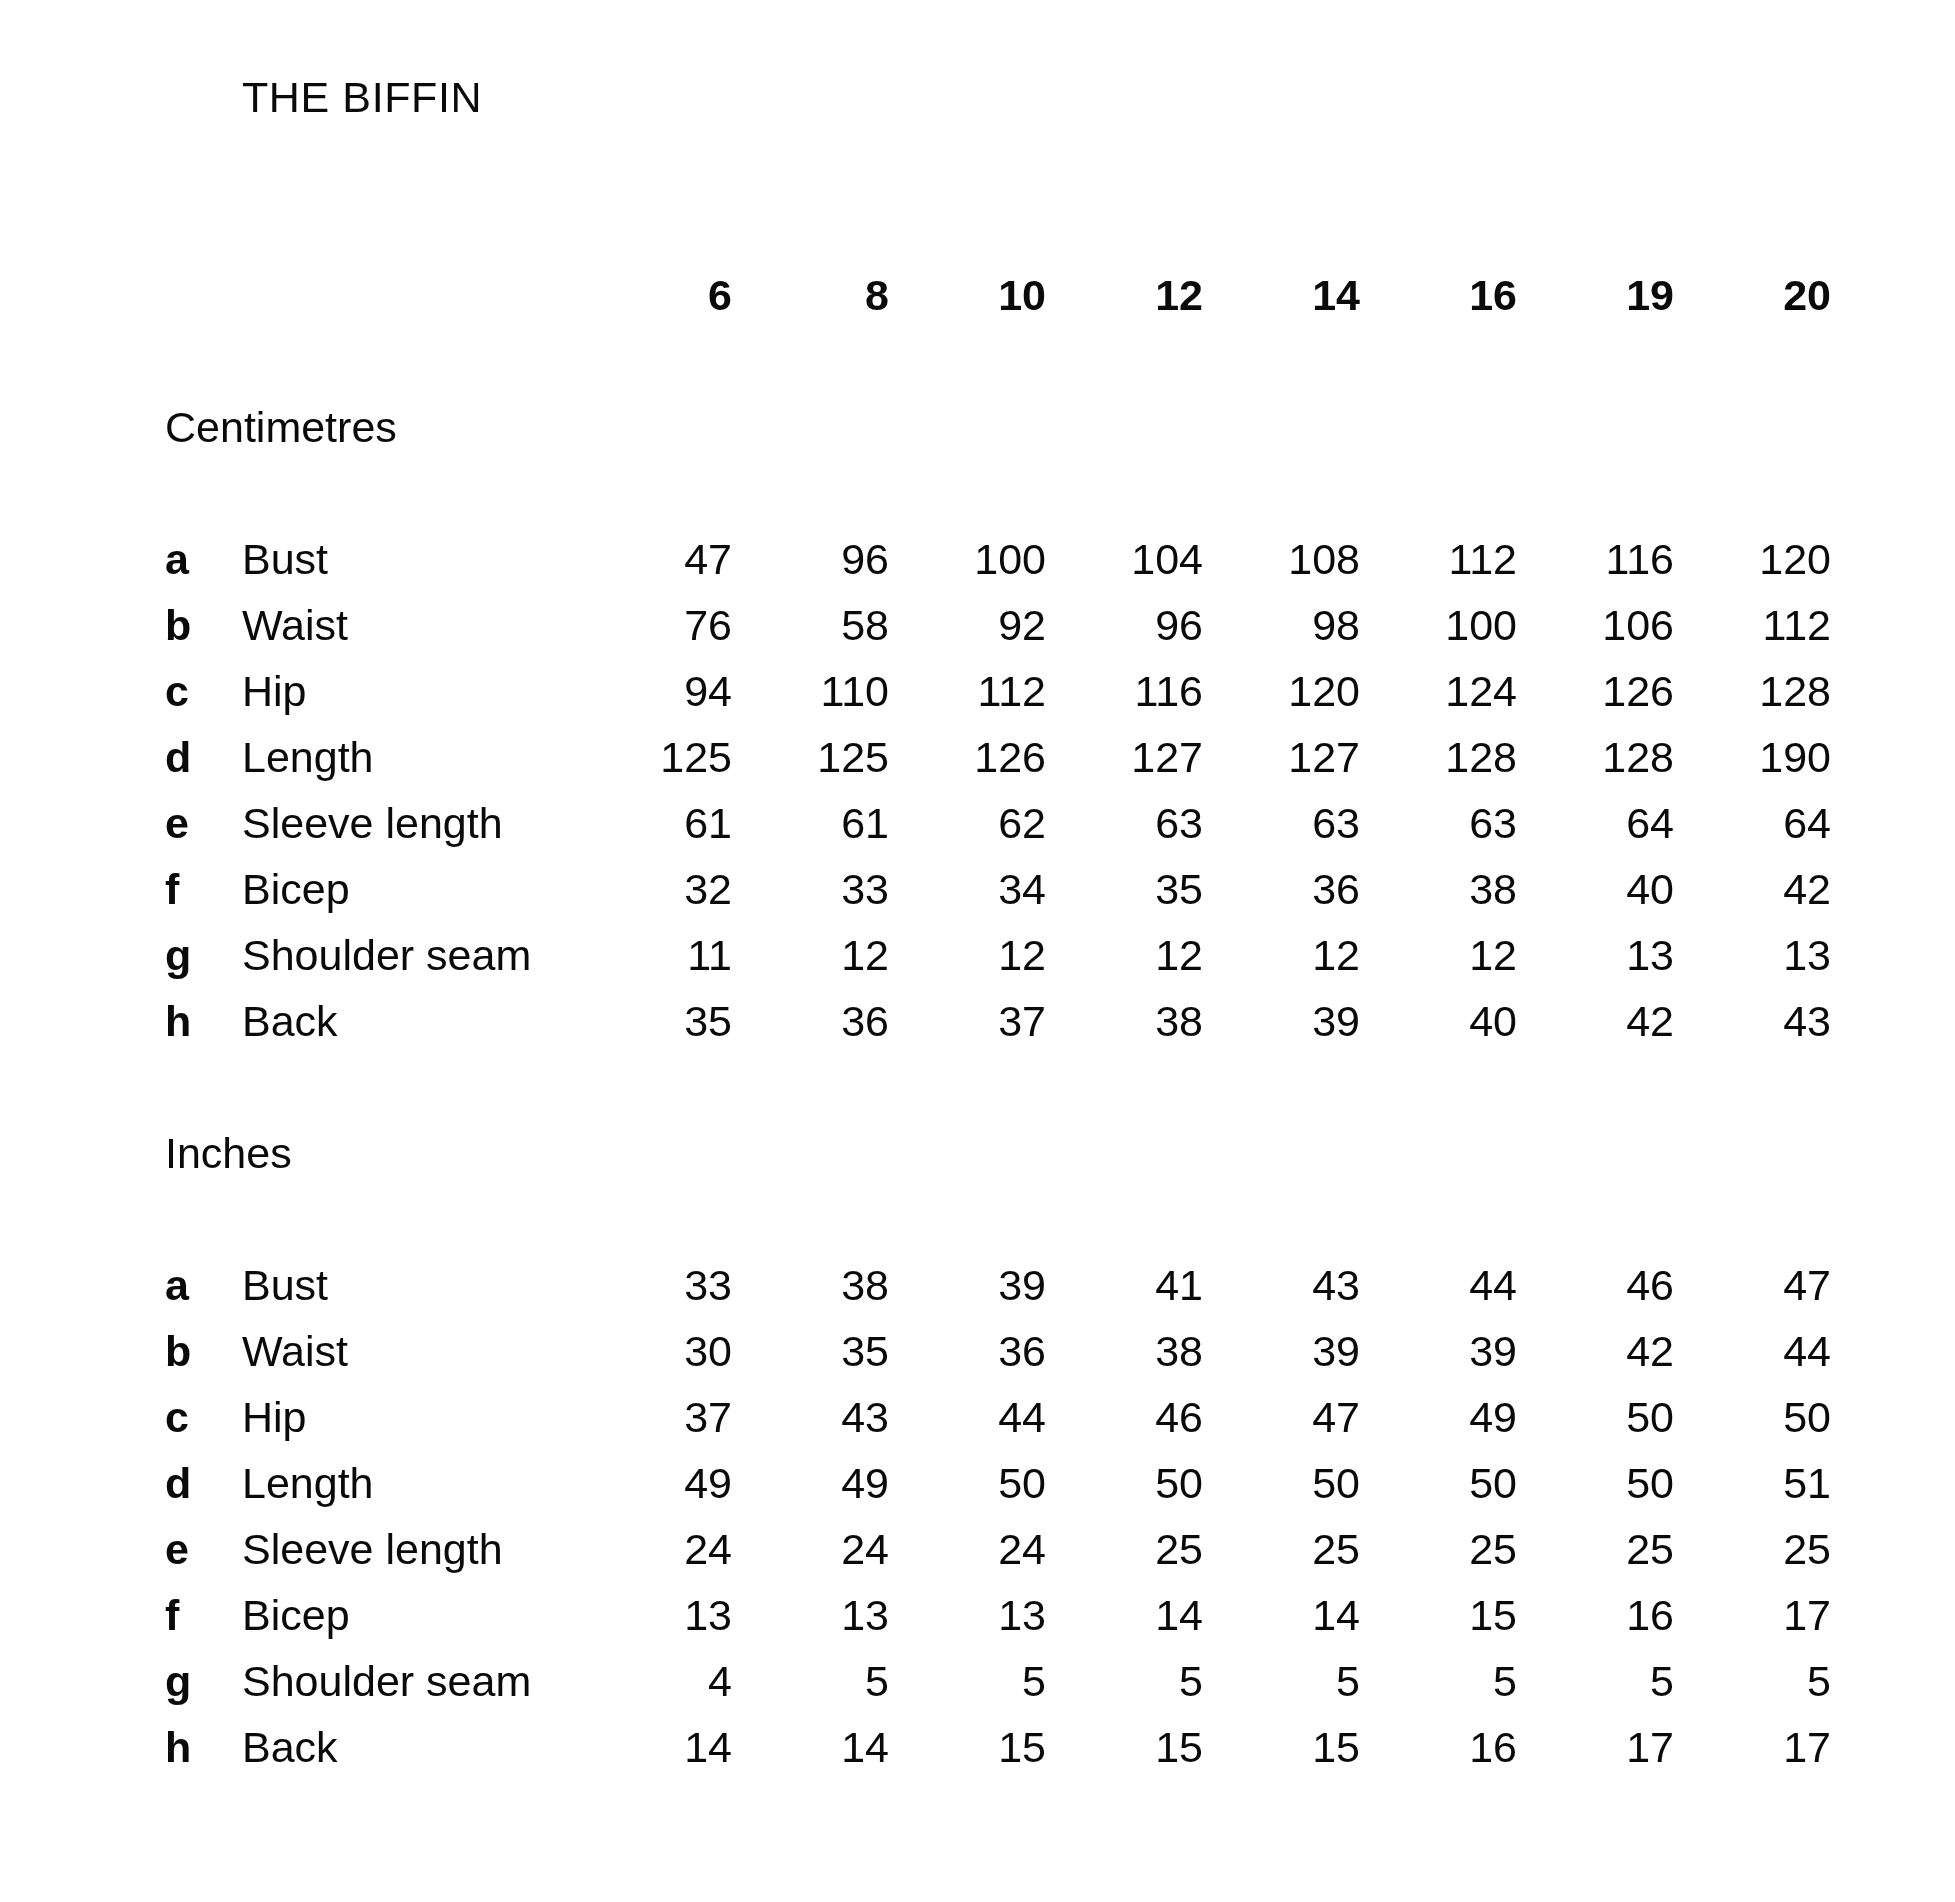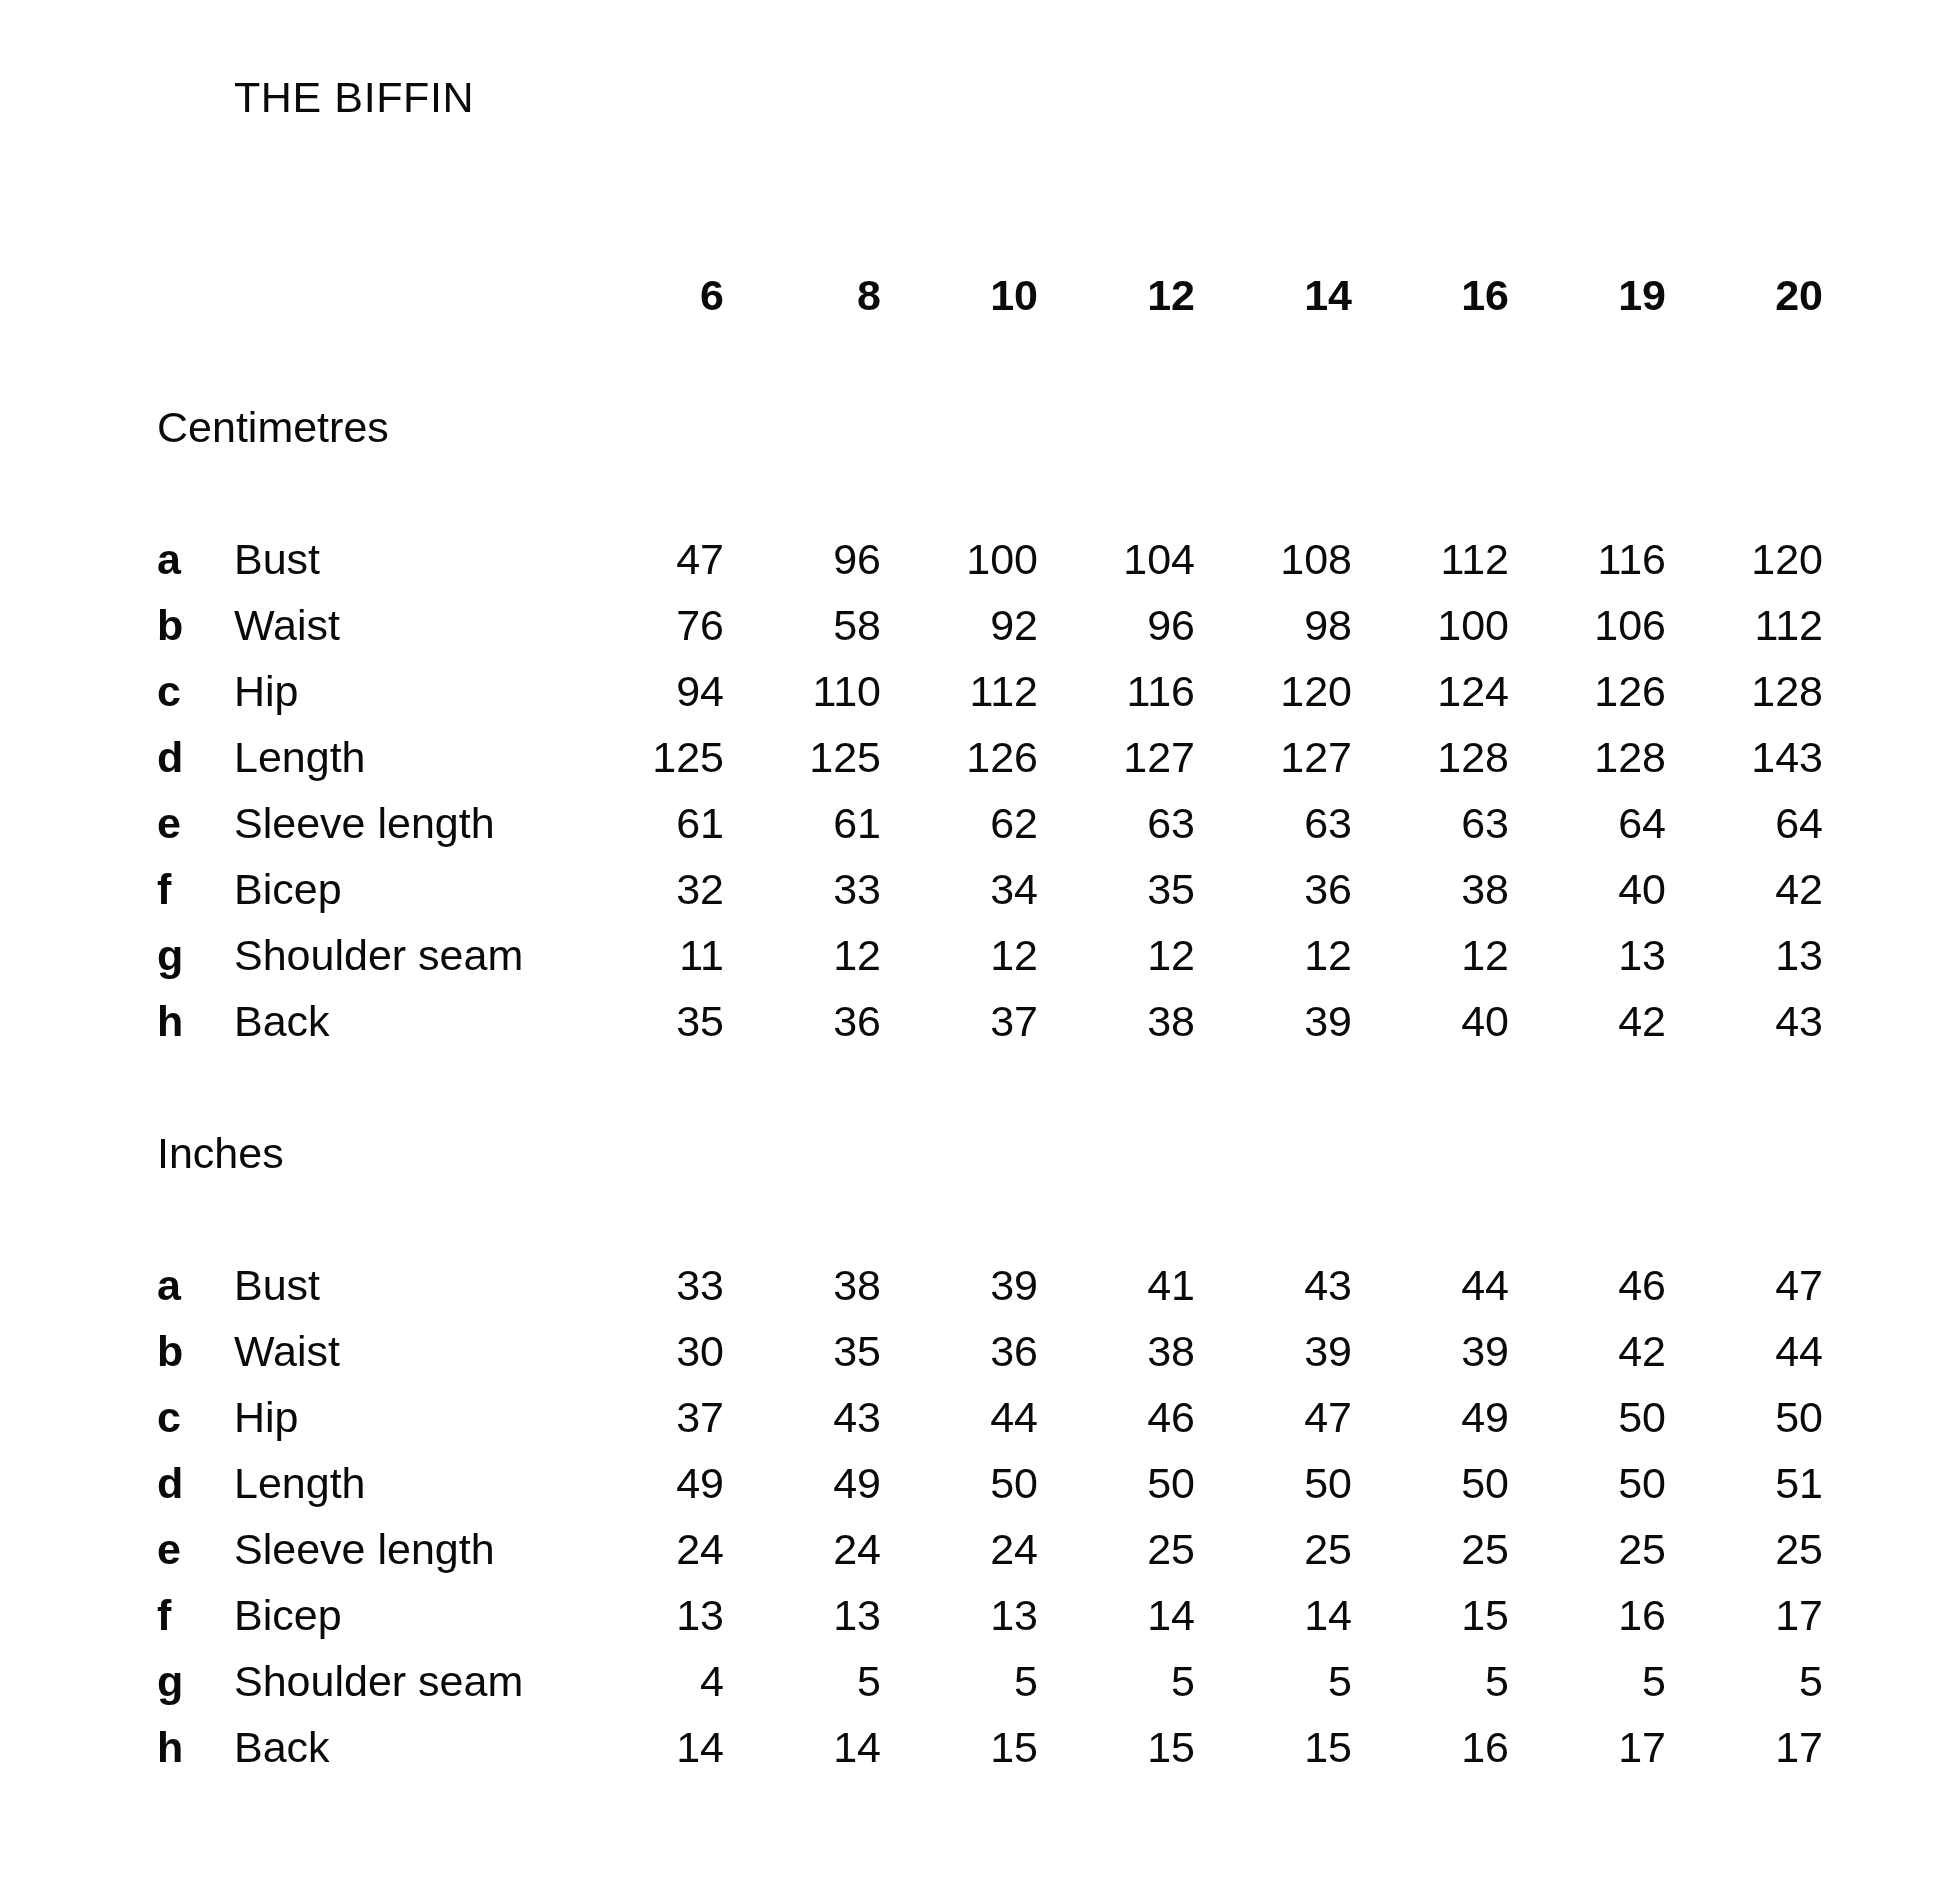--- a/index.html
+++ b/index.html
@@ -14,20 +14,21 @@
     -webkit-font-smoothing: antialiased;
   }
   .page {
     position: relative;
     width: 1955px;
     height: 1903px;
     background: #ffffff;
   }
   .sheet {
     padding: 64px 0 0 157px;
+    margin-left: 8px;
   }
   .line {
     height: 66px;
     display: flex;
     align-items: center;
   }
   .title-line { padding-left: 77px; }
   .title {
     font-size: 43px;
     font-weight: 400;
@@ -116,21 +117,21 @@
         <div class="row">
           <div class="cell letter">d</div>
           <div class="cell label">Length</div>
           <div class="cell num">125</div>
           <div class="cell num">125</div>
           <div class="cell num">126</div>
           <div class="cell num">127</div>
           <div class="cell num">127</div>
           <div class="cell num">128</div>
           <div class="cell num">128</div>
-          <div class="cell num">143</div>
+          <div class="cell num">190</div>
         </div>
         <div class="row">
           <div class="cell letter">e</div>
           <div class="cell label">Sleeve length</div>
           <div class="cell num">61</div>
           <div class="cell num">61</div>
           <div class="cell num">62</div>
           <div class="cell num">63</div>
           <div class="cell num">63</div>
           <div class="cell num">63</div>

